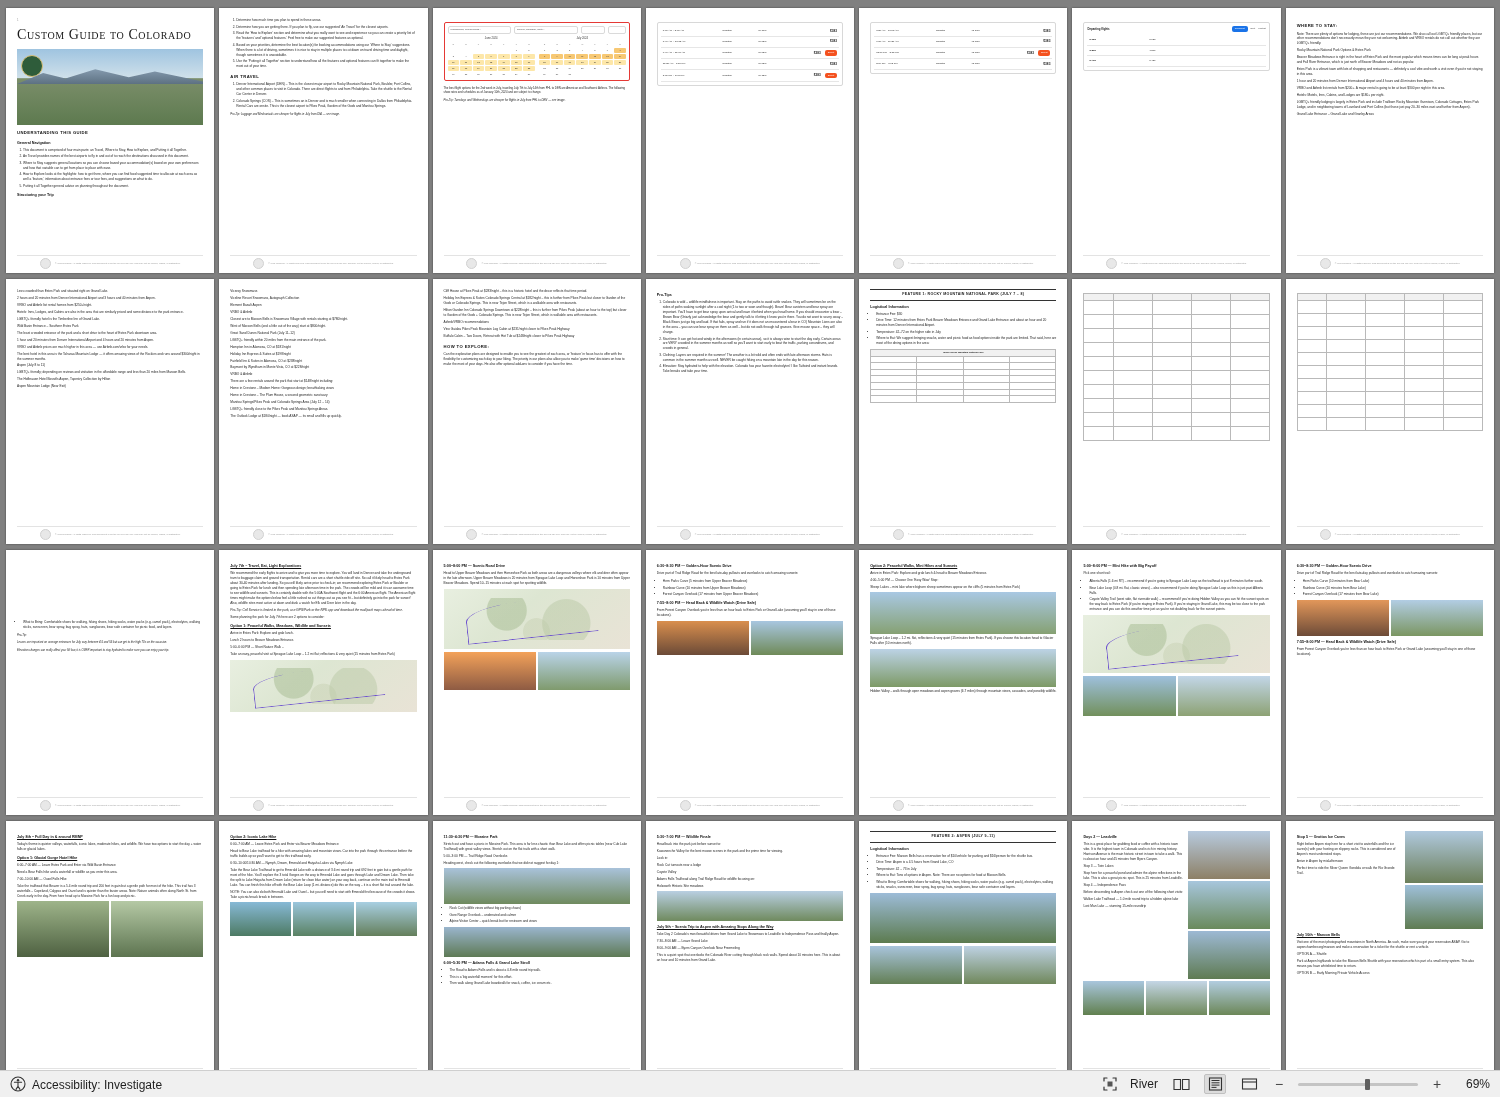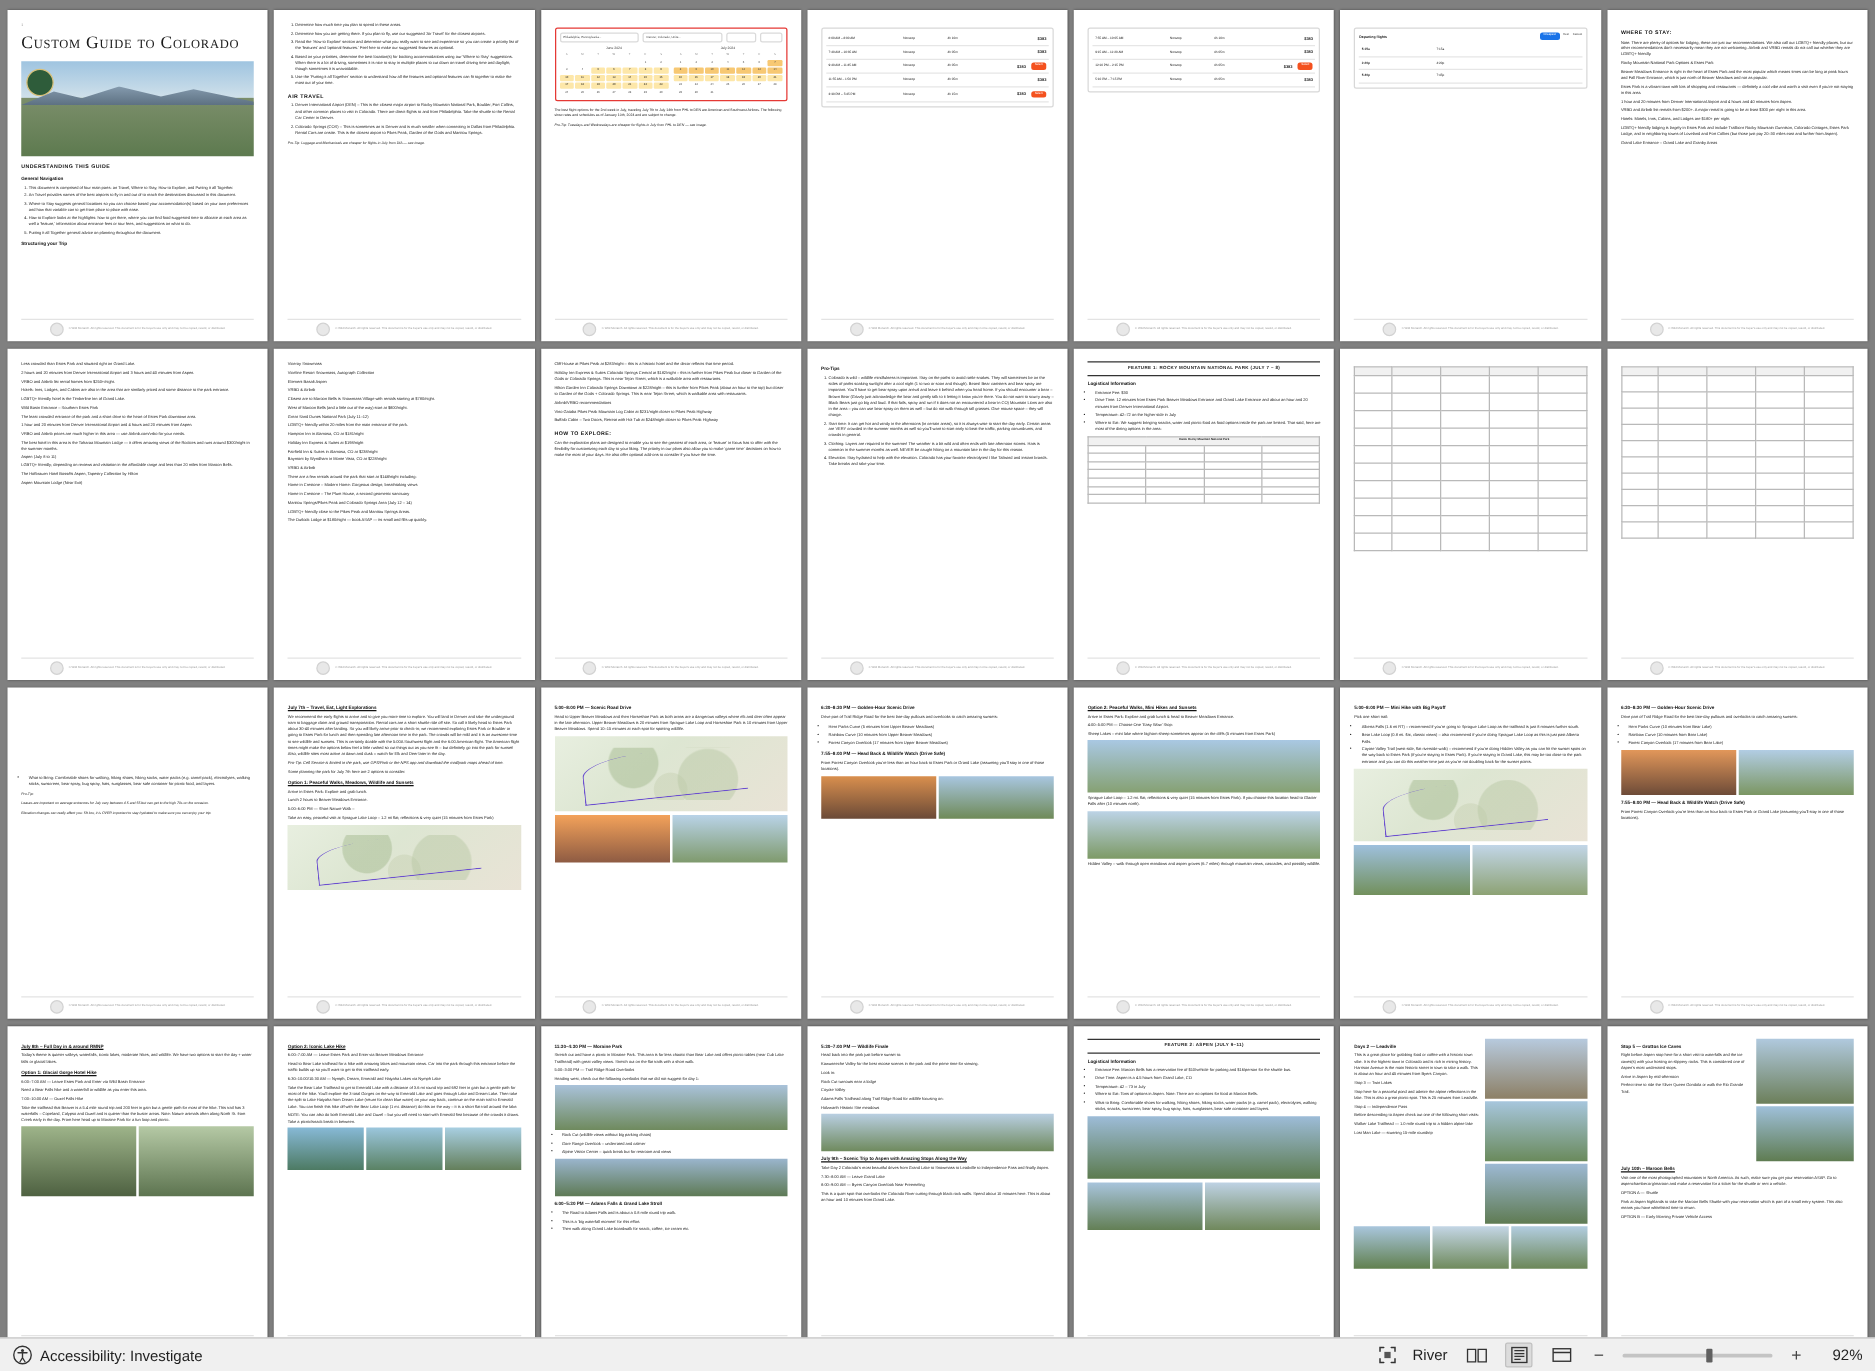--- a/index.html
+++ b/index.html
@@ -1110,17 +1110,17 @@
             <rect x="1.5" y="2" width="14" height="10" fill="none" stroke="#333" stroke-width="1.1"></rect>
             <path d="M1.5 5h14" stroke="#333" stroke-width="1.1"></path>
           </svg>
       </span>
 
       <span class="zbtn">−</span>
       <span class="zoom-track">
         <span class="zoom-thumb"></span>
       </span>
       <span class="zbtn">+</span>
-      <span class="zoomval">92%</span>
+      <span class="zoomval">69%</span>
     </div>
   </div>
 
 </div>
 
 </body></html>

